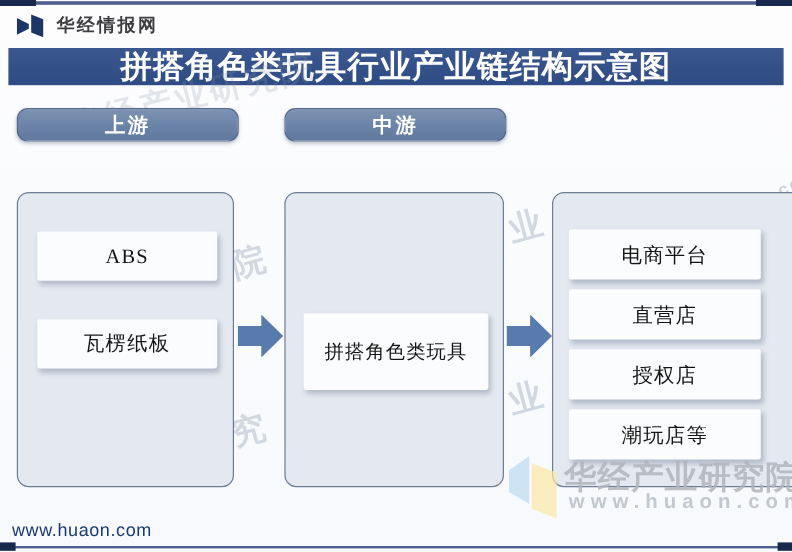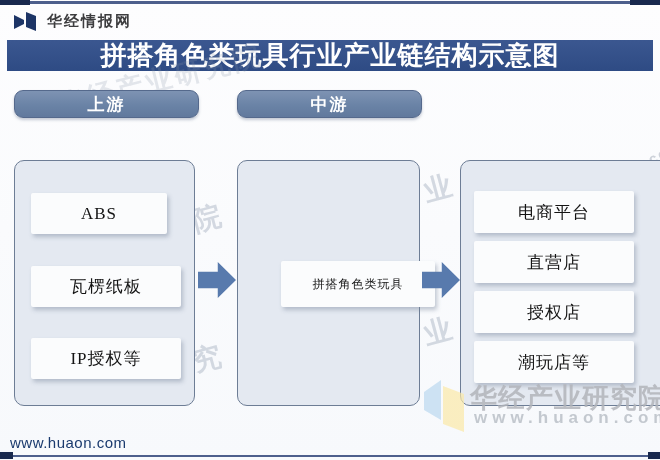--- a/index.html
+++ b/index.html
@@ -41,24 +41,24 @@
   .panel{position:absolute;top:160px;height:246px;border-radius:10px;z-index:2;
     background:#e4e9f1;border:1.5px solid #6d7d95;box-sizing:border-box;}
   .panel-up{left:14px;width:181px;}
   .panel-mid{left:237px;width:183px;}
   .panel-down{left:460px;width:223px;}
   
   .wbox{position:absolute;background:#fbfcfd;border-radius:2px;
     box-shadow:2px 3px 4px rgba(120,132,155,.45);
     display:flex;align-items:center;justify-content:center;
     font-family:"Liberation Serif",serif;font-size:17px;color:#141414;letter-spacing:1px;}
-  .up-b0{left:16px;top:32px;width:136px;height:41px;}
+  .up-b0{left:16px;top:32px;width:150px;height:41px;}
   .up-b1{left:16px;top:105px;width:150px;height:41px;}
   .up-b2{left:16px;top:177px;width:150px;height:41px;}
-  .mid-b0{left:15px;top:100px;width:154px;height:46px;font-size:12px;margin-left:28px;}
+  .mid-b0{left:15px;top:100px;width:154px;height:64px;font-size:16px;}
   .down-b0{left:13px;top:30px;width:160px;height:42px;}
   .down-b1{left:13px;top:80px;width:160px;height:42px;}
   .down-b2{left:13px;top:130px;width:160px;height:42px;}
   .down-b3{left:13px;top:180px;width:160px;height:42px;}
   
   .arrow{position:absolute;top:262px;width:38px;height:36px;background:#587aad;z-index:2;
     clip-path:polygon(0 27%,52% 27%,52% 0,100% 50%,52% 100%,52% 73%,0 73%);}
   .arrow-1{left:198px;}
   .arrow-2{left:422px;}
   
@@ -113,21 +113,20 @@
   <div class="pill pill-up">
     <span>上游</span>
   </div>
   <div class="pill pill-mid">
     <span>中游</span>
   </div>
 
   <div class="panel panel-up">
     <div class="wbox up-b0">ABS</div>
     <div class="wbox up-b1">瓦楞纸板</div>
-    <div class="wbox up-b2">IP授权等</div>
   </div>
 
   <div class="arrow arrow-1"></div>
 
   <div class="panel panel-mid">
     <div class="wbox mid-b0">拼搭角色类玩具</div>
   </div>
 
   <div class="arrow arrow-2"></div>
 

